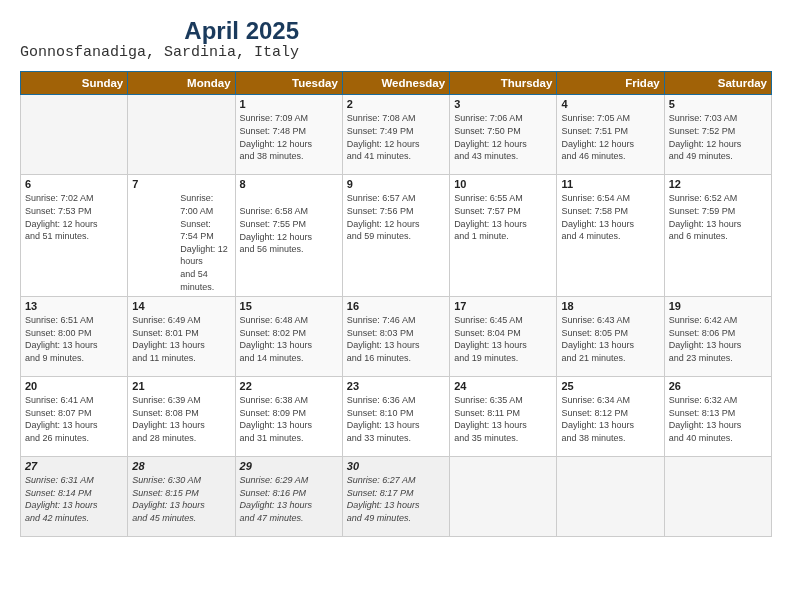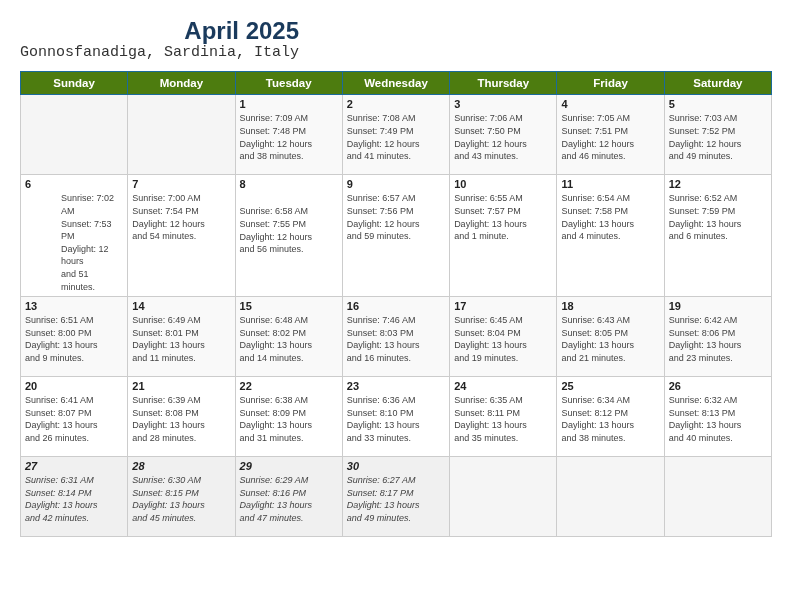--- a/index.html
+++ b/index.html
@@ -46,26 +46,26 @@
       font-size: 15px;
       color: #333;
       font-family: Liberation Mono, monospace;
     }
     table {
       width: 100%;
       border-collapse: collapse;
       table-layout: fixed;
     }
     thead tr th {
-      background: #4d7c0f;
+      background: #a16207;
       color: #fff;
       font-size: 11.5px;
       font-weight: bold;
       padding: 5px 4px;
-      text-align: center;
+      text-align: right;
       border: 1px solid #1a6a9a;
     }
     tbody tr td {
       border: 1px solid #ccc;
       vertical-align: top;
       padding: 3px 4px;
       font-size: 9.5px;
       color: #333;
       height: 80px;
       background: #fff;
@@ -152,28 +152,28 @@
             <span class="day-num">5</span>
             <div class="day-info" style="white-space: pre-line;">Sunrise: 7:03 AM
 Sunset: 7:52 PM
 Daylight: 12 hours
 and 49 minutes.</div>
           </td>
         </tr>
         <tr>
           <td>
             <span class="day-num">6</span>
-            <div class="day-info" style="white-space: pre-line; margin-left: 36px;">Sunrise: 7:02 AM
+            <div class="day-info" style="white-space: pre-line;">Sunrise: 7:02 AM
 Sunset: 7:53 PM
 Daylight: 12 hours
 and 51 minutes.</div>
           </td>
           <td>
             <span class="day-num">7</span>
-            <div class="day-info" style="white-space: pre-line;">Sunrise: 7:00 AM
+            <div class="day-info" style="white-space: pre-line; margin-left: 48px;">Sunrise: 7:00 AM
 Sunset: 7:54 PM
 Daylight: 12 hours
 and 54 minutes.</div>
           </td>
           <td>
             <span class="day-num">8</span>
             <div class="day-info" style="white-space: pre-line; margin-top: 15px;">Sunrise: 6:58 AM
 Sunset: 7:55 PM
 Daylight: 12 hours
 and 56 minutes.</div>

